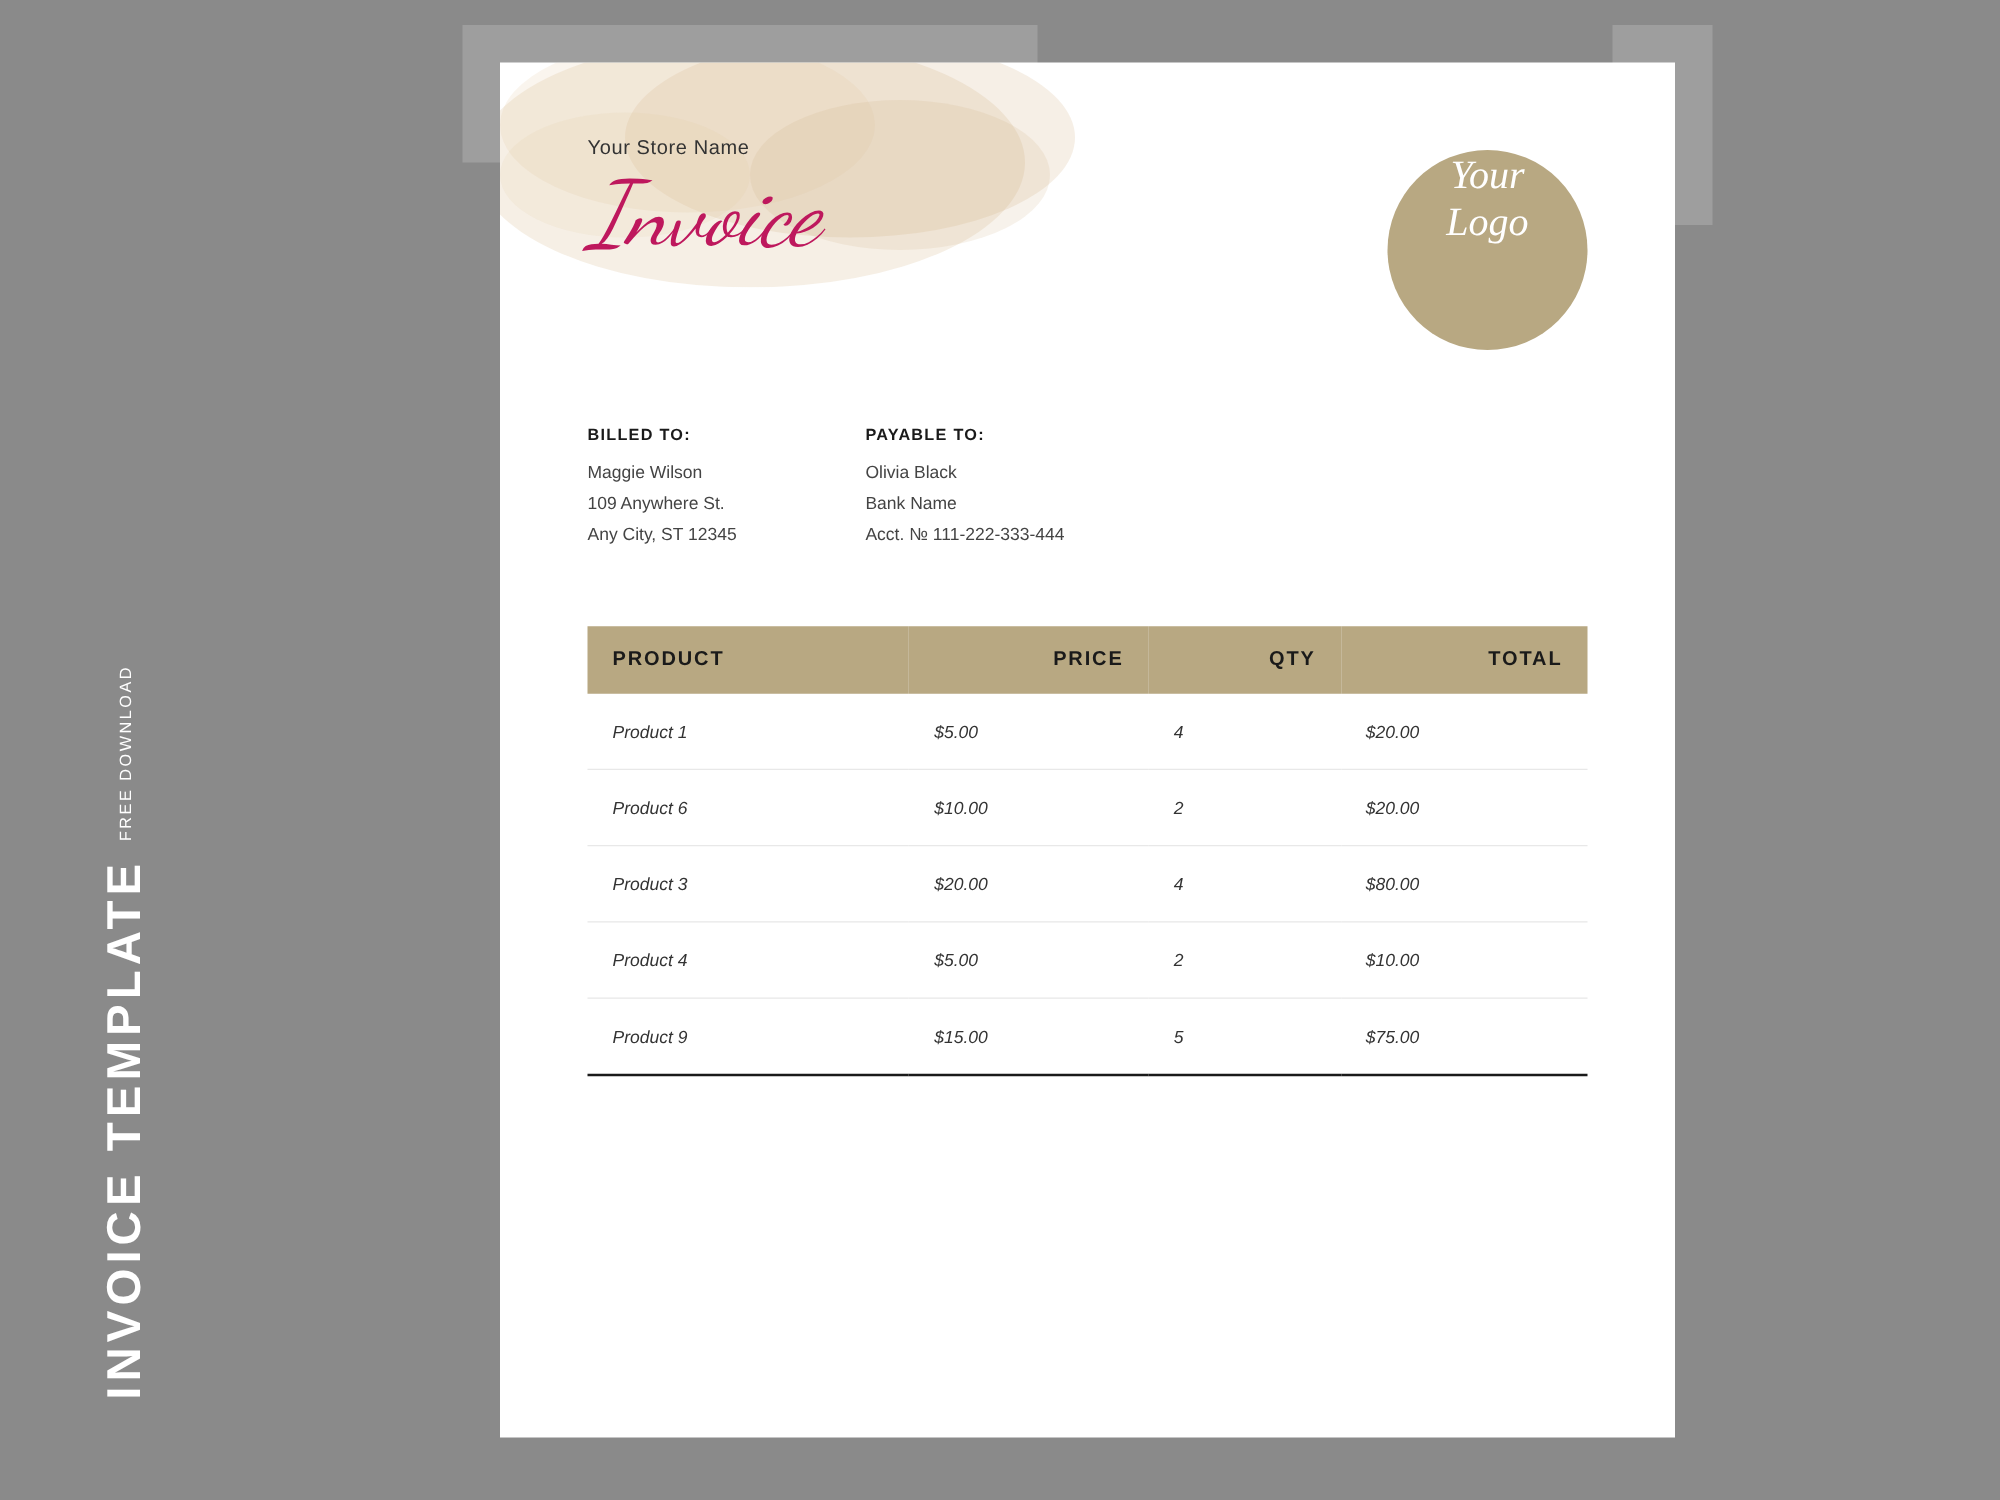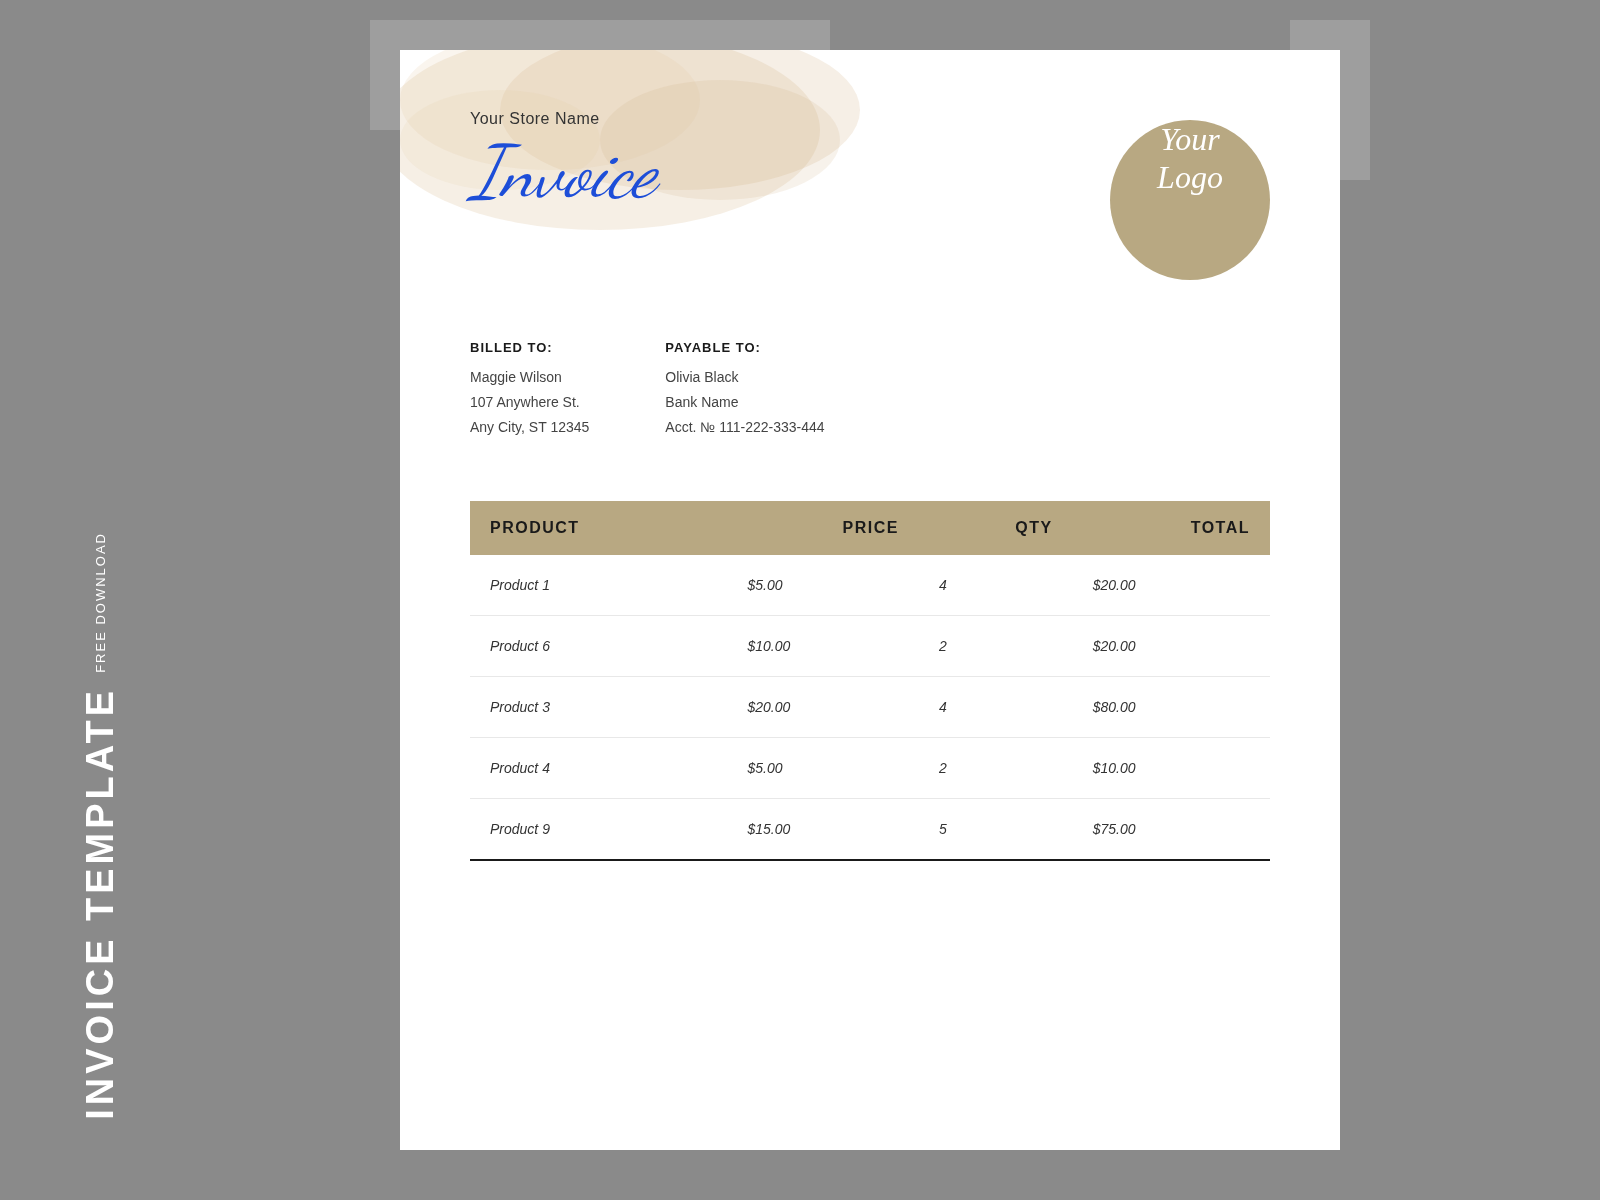--- a/index.html
+++ b/index.html
@@ -121,21 +121,21 @@
       font-size: 16px;
       font-weight: 400;
       color: #333;
       margin-bottom: 8px;
       letter-spacing: 0.5px;
     }
 
     .invoice-title {
       font-family: 'Brush Script MT', 'Dancing Script', cursive;
       font-size: 72px;
-      color: #1d4ed8;
+      color: #be185d;
       font-weight: 400;
       line-height: 1;
       font-style: italic;
     }
 
     
     .logo-circle {
       width: 160px;
       height: 160px;
       border-radius: 50%;
@@ -152,21 +152,21 @@
       font-family: 'Brush Script MT', cursive;
       font-size: 32px;
       font-style: italic;
       line-height: 1.2;
       text-align: center;
     }
 
     
     .billing-section {
       display: flex;
-      gap: 76px;
+      gap: 103px;
       margin-bottom: 60px;
     }
 
     .billing-col {}
 
     .billing-label {
       font-family: Arial, sans-serif;
       font-size: 13px;
       font-weight: 700;
       color: #1a1a1a;
@@ -294,21 +294,21 @@
           <span>Logo</span>
         </span>
       </div>
     </div>
 
     <div class="billing-section">
       <div class="billing-col">
         <div class="billing-label">BILLED TO:</div>
         <div class="billing-info">
           <span>Maggie Wilson</span><br>
-          <span>107 Anywhere St.</span><br>
+          <span>109 Anywhere St.</span><br>
           <span>Any City, ST 12345</span>
         </div>
       </div>
       <div class="billing-col">
         <div class="billing-label">PAYABLE TO:</div>
         <div class="billing-info">
           <span>Olivia Black</span><br>
           <span>Bank Name</span><br>
           <span>Acct. № 111-222-333-444</span>
         </div>

